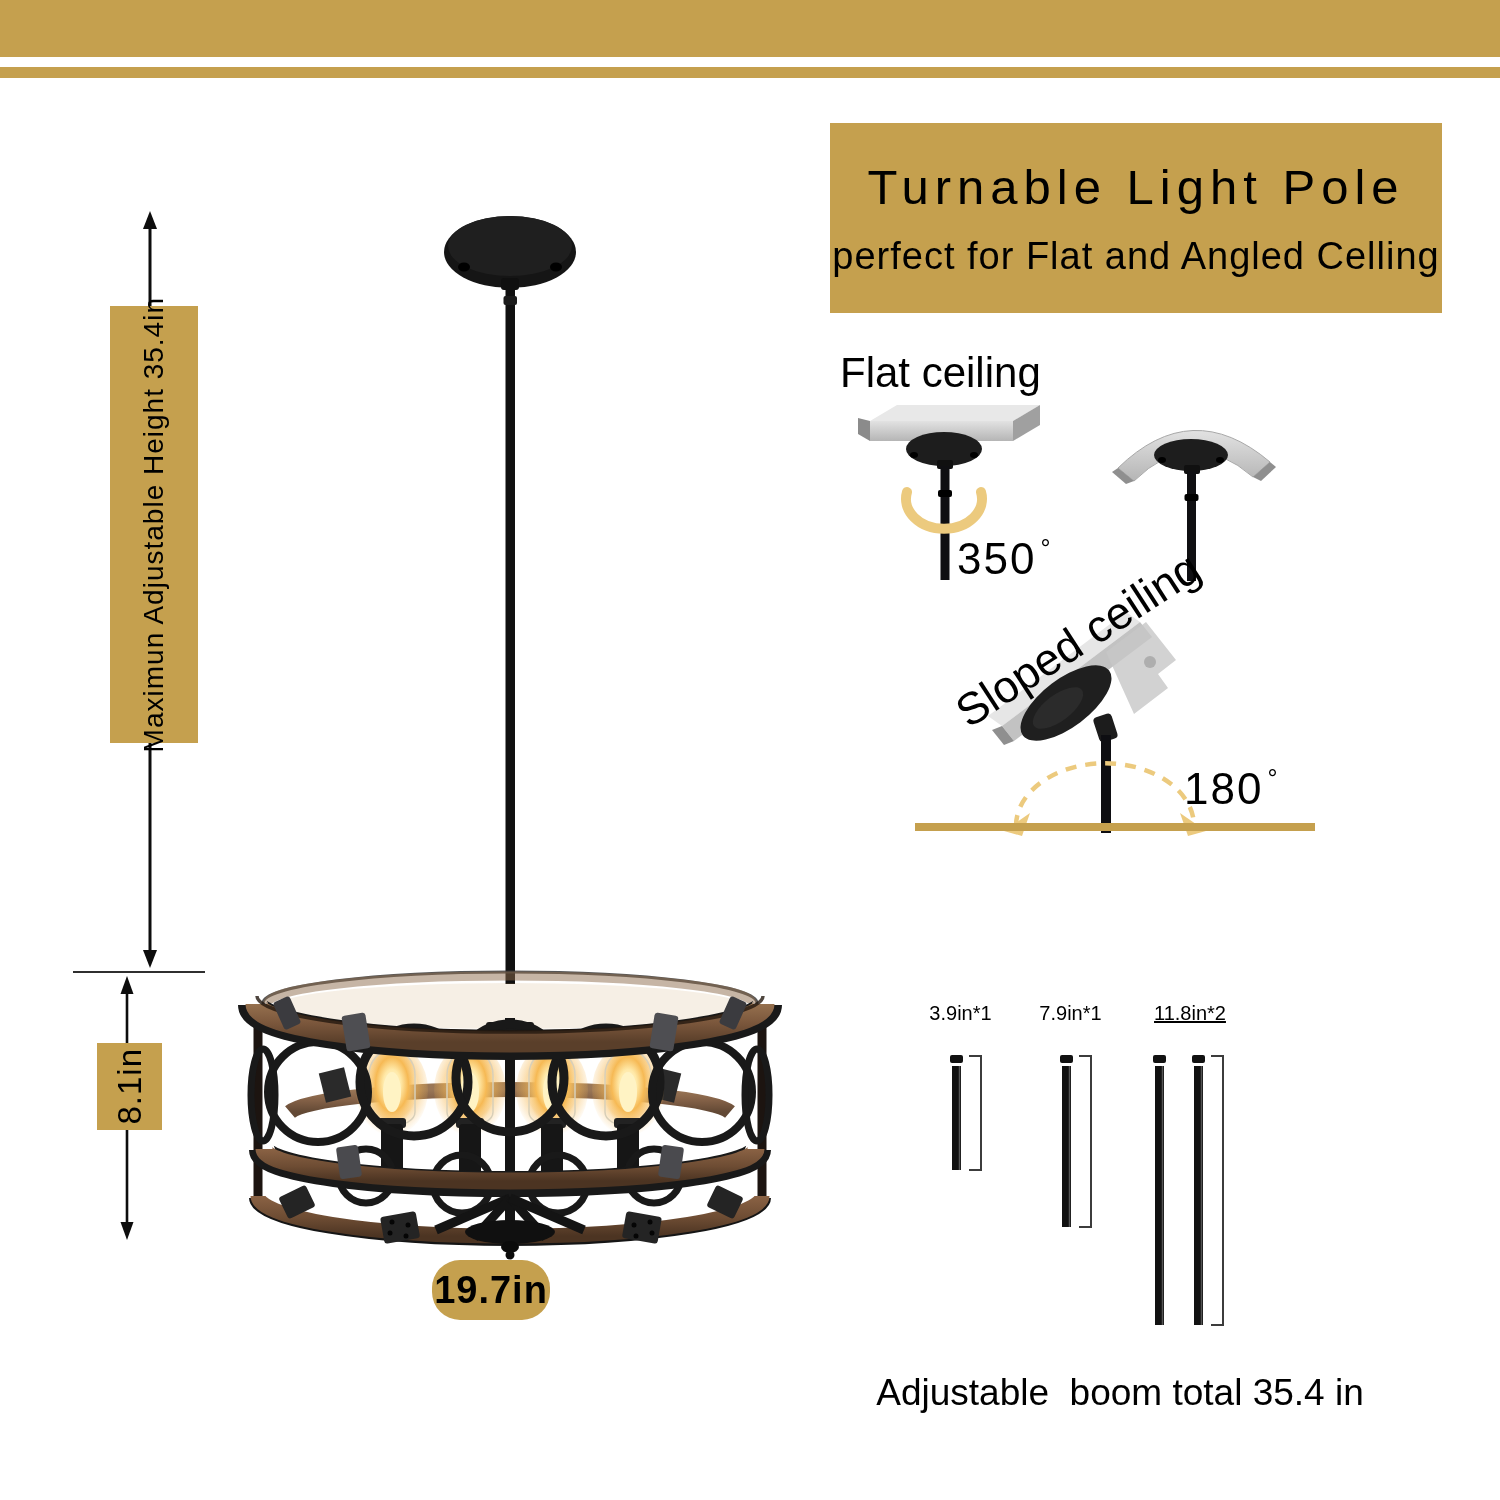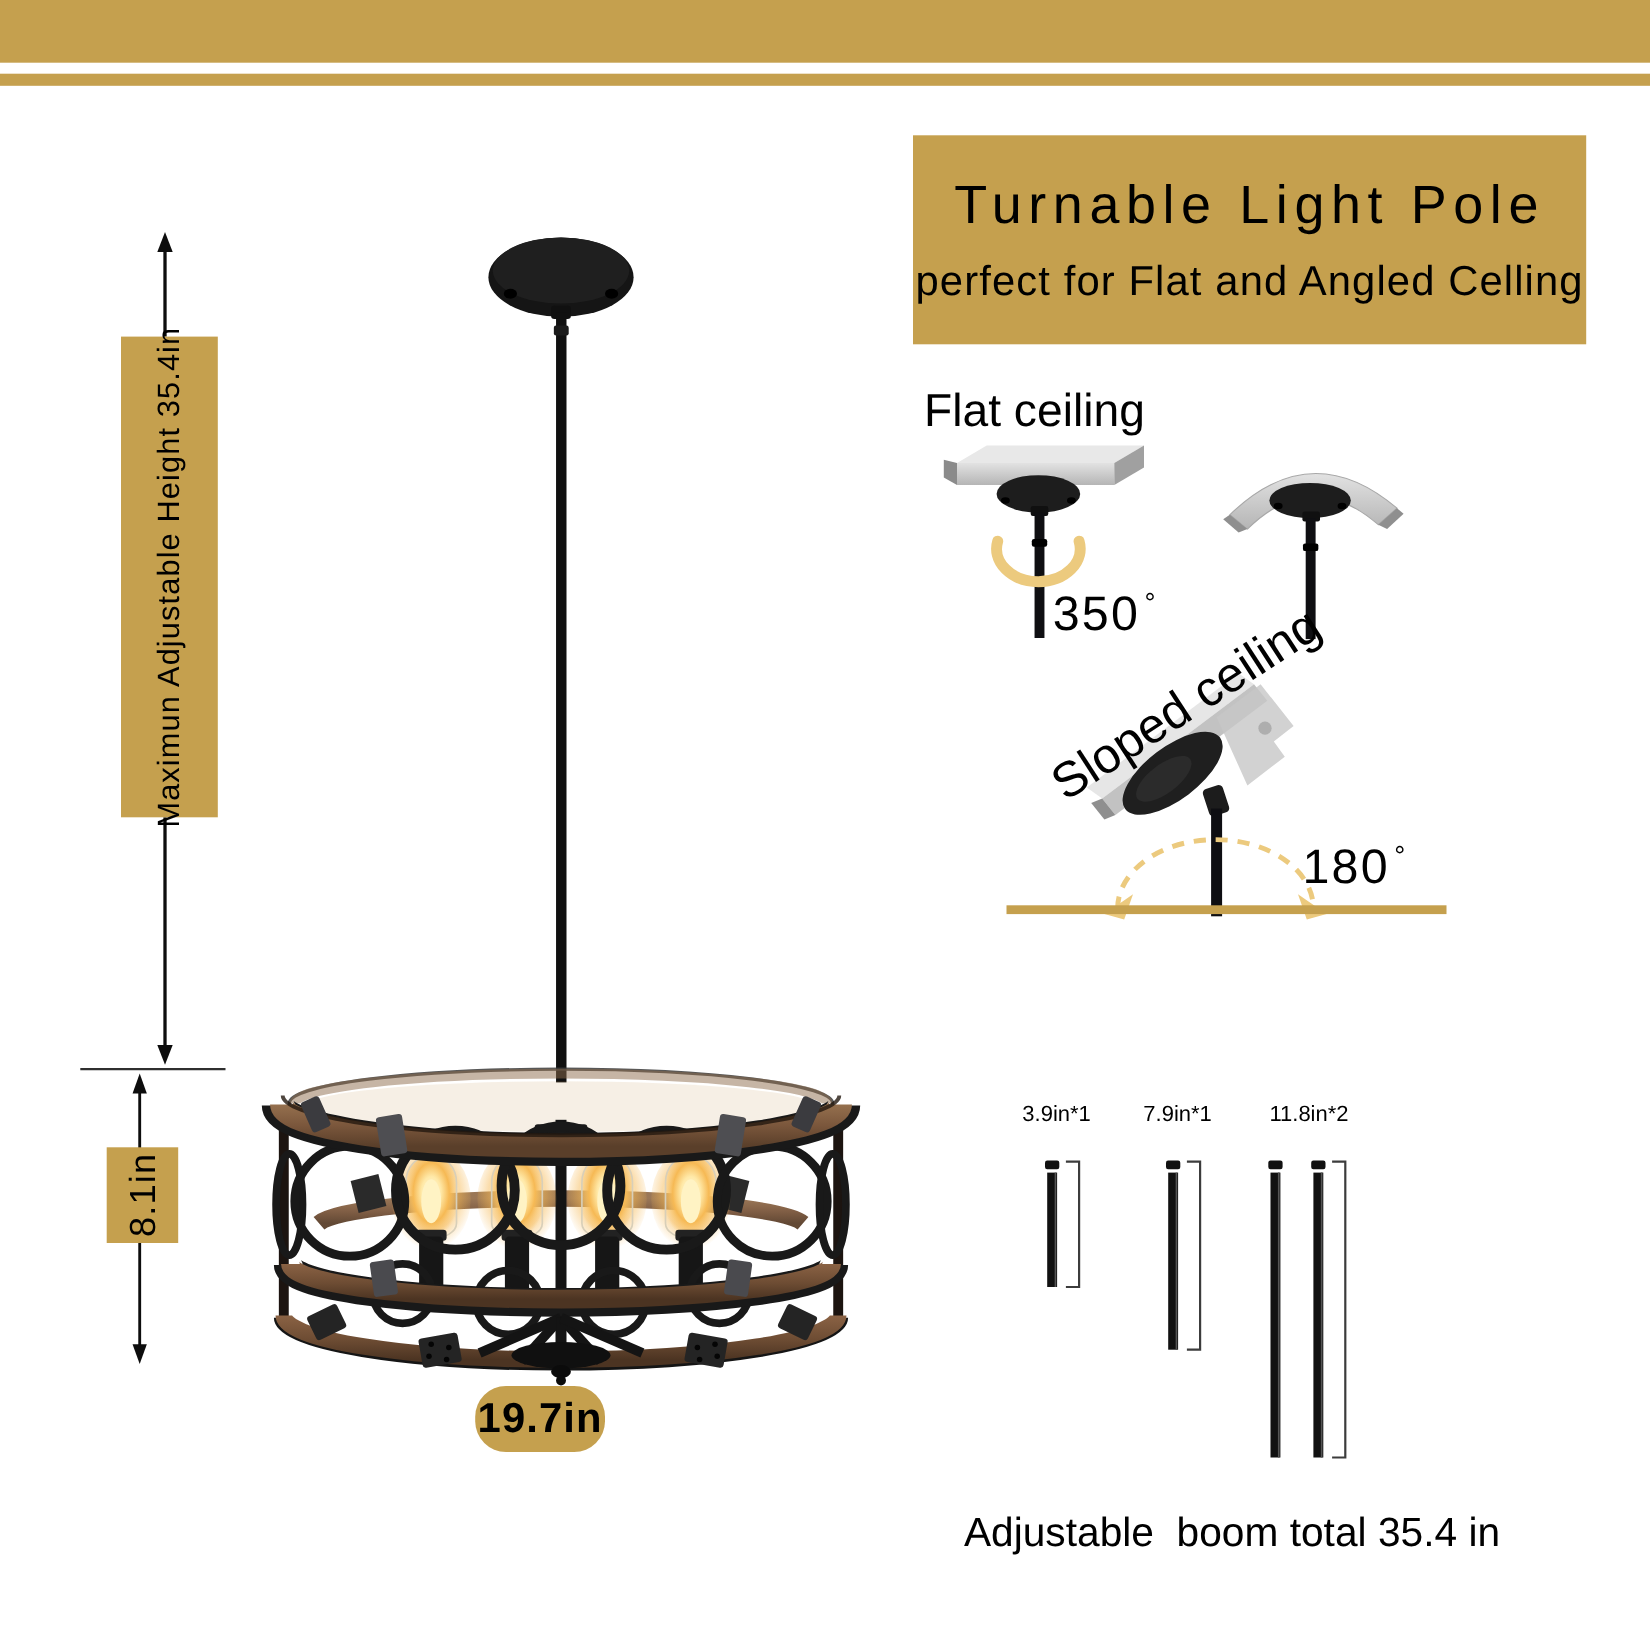--- a/index.html
+++ b/index.html
@@ -30,21 +30,21 @@
   .lbl-flat{left:840px;top:349px;width:220px;font-size:42px;}
   .lbl-vaulted{left:1072px;top:342px;width:250px;font-size:42px;text-align:center;}
   .lbl-sloped{left:928px;top:614px;width:300px;font-size:45px;transform:rotate(-33deg);transform-origin:50% 50%;text-align:center;}
   .deg{display:flex;align-items:flex-start;font-size:44px;letter-spacing:2px;}
   .deg sup{font-size:25px;line-height:1;margin-top:2px;margin-left:4px;}
   .deg-350{left:957px;top:534px;}
   .deg-180{left:1184px;top:748px;margin-top:16px;}
   .rod-label{top:1002px;font-size:20px;text-align:center;}
   .rod-label-1{left:908px;width:105px;}
   .rod-label-2{left:1018px;width:105px;}
-  .rod-label-3{left:1130px;width:120px;}
+  .rod-label-3{left:1130px;width:120px;text-decoration:underline;}
   .footer-note{left:830px;top:1372px;width:580px;font-size:37px;text-align:center;white-space:pre;}
 </style>
 </head>
 <body>
 
 <div class="canvas">
 
   <div class="abs gold band-thick"></div>
   <div class="abs gold band-thin"></div>
 

